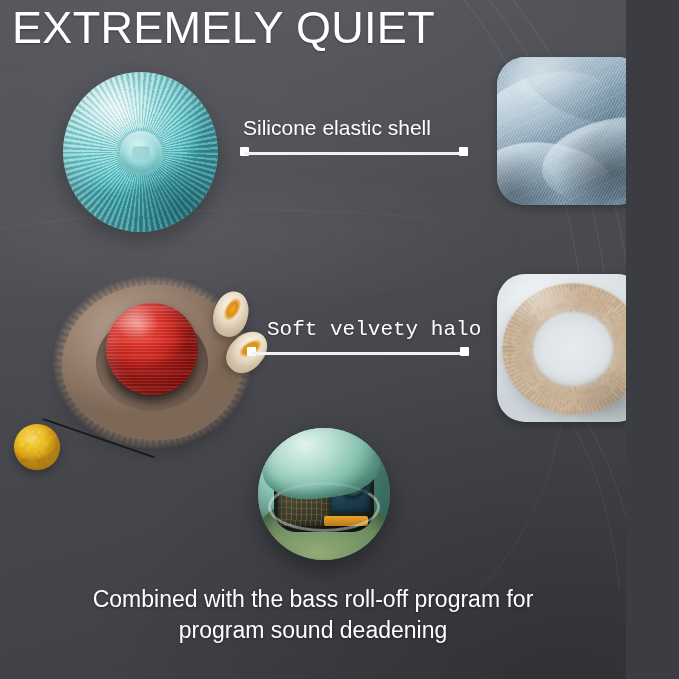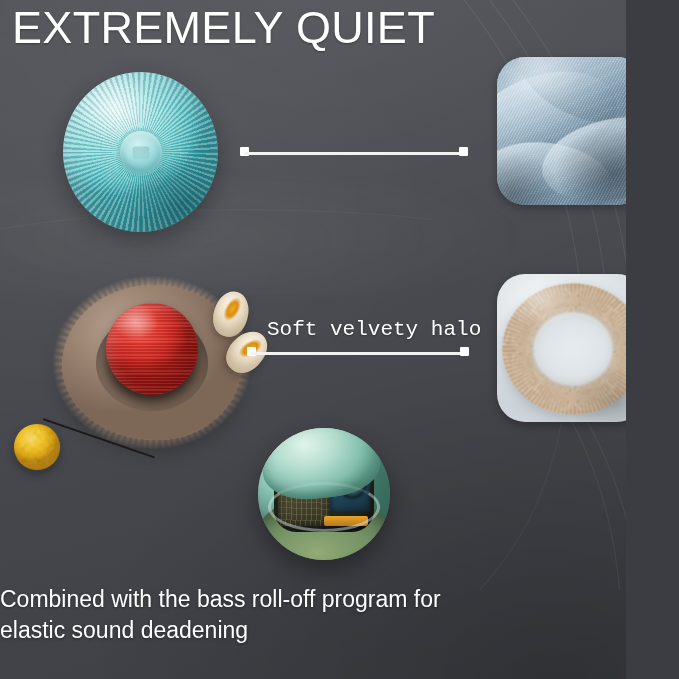--- a/index.html
+++ b/index.html
@@ -416,20 +416,21 @@
     border: 3px solid rgba(220,240,232,0.45);
     border-top-color: rgba(255,255,255,0.12);
     box-sizing: border-box;
     filter: blur(0.3px);
   }
 
   
   .caption {
     position: absolute;
     left: 0; right: 0;
+    text-align: center;
     font-size: 23px;
     line-height: 31px;
     color: #ffffff;
     text-shadow: 0 1px 3px rgba(0,0,0,0.4);
   }
   .caption .ln { display: block; }
 </style>
 </head>
 <body>
 
@@ -457,20 +458,21 @@
   </svg>
 
   <div class="title">EXTREMELY QUIET</div>
 
   <div class="teal-ball" style="left:63px; top:72px; width:155px; height:160px;">
     <div class="teal-ribs"></div>
     <div class="teal-sheen"></div>
     <div class="teal-btn"></div>
   </div>
 
+  <div class="feat-label" style="left:243px; top:116px;">Silicone elastic shell</div>
   <div class="connector" style="left:240px; top:147px; width:228px;">
     <div class="cap left"></div>
     <div class="bar"></div>
     <div class="cap right"></div>
   </div>
 
   <div class="thumb" style="left:497px; top:57px; width:148px; height:148px;">
     <div class="thumb-inner">
       <div class="fabric-base"></div>
       <div class="fabric-fold" style="left:-28px; top:18px; width:150px; height:92px; transform:rotate(-18deg);"></div>
@@ -522,16 +524,16 @@
         <div class="motor"></div>
         <div class="ribbon"></div>
       </div>
       <div class="cut-lid"></div>
       <div class="cut-rim"></div>
     </div>
   </div>
 
   <div class="caption" style="top:584px;">
     <span class="ln">Combined with the bass roll-off program for</span>
-    <span class="ln">elastic sound deadening</span>
+    <span class="ln">program sound deadening</span>
   </div>
 
 </div>
 
 </body></html>

